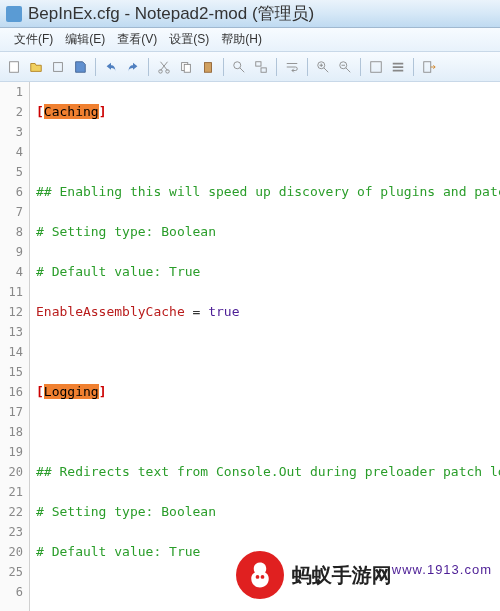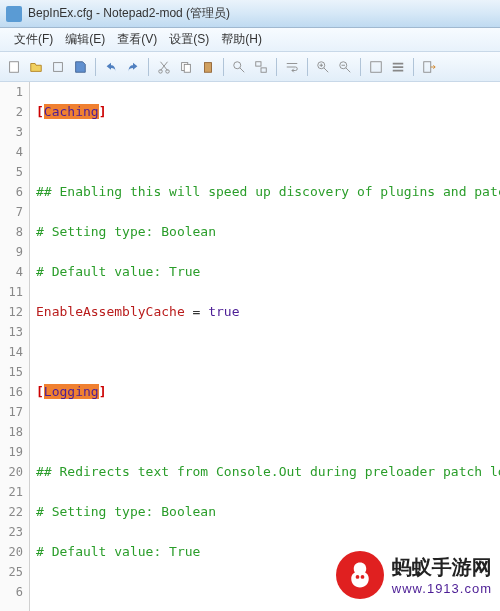--- a/index.html
+++ b/index.html
@@ -1,38 +1,38 @@
 <!DOCTYPE html>
 <html><head>
 <meta charset="utf-8">
 <style>
 *{margin:0;padding:0;box-sizing:border-box}
 body{font-family:Consolas,monospace;font-size:13px;background:#fff;width:500px;overflow:hidden}
-.titlebar{background:linear-gradient(to bottom,#eaf3fb 0%,#d6e8f7 50%,#bfdaf1 100%);height:28px;display:flex;align-items:center;padding:0 6px;border-bottom:1px solid #a0b8d0;font-family:"Microsoft YaHei",sans-serif;font-size:12px;color:#333}
+.titlebar{background:linear-gradient(to bottom,#eaf3fb 0%,#d6e8f7 50%,#bfdaf1 100%);height:28px;display:flex;align-items:center;padding:0 6px;border-bottom:1px solid #a0b8d0;font-family:"Microsoft YaHei",sans-serif;font-size:17px;color:#333}
 .titlebar .ico{width:16px;height:16px;background:#5a9bd4;border-radius:2px;margin-right:6px;display:inline-block}
 .menubar{background:linear-gradient(to bottom,#f7fbff 0%,#e8f2fb 100%);height:24px;display:flex;align-items:center;padding:0 14px;border-bottom:1px solid #c8d8e8;font-family:"Microsoft YaHei",sans-serif;font-size:12px;color:#333}
 .menubar span{margin-right:12px;cursor:default}
 .toolbar{background:linear-gradient(to bottom,#f7fbff 0%,#e2eef9 100%);height:30px;display:flex;align-items:center;padding:0 4px;border-bottom:1px solid #c8d8e8;gap:2px}
 .tbtn{width:20px;height:20px;display:flex;align-items:center;justify-content:center;border:1px solid transparent;border-radius:2px}
 .tbtn svg{width:14px;height:14px}
 .tsep{width:1px;height:18px;background:#b0c4d8;margin:0 3px}
 .editor{display:flex;background:#fff}
 .gutter{width:30px;background:#fafafa;border-right:1px solid #d0d0d0;text-align:right;padding-right:6px;color:#888;font-size:12px;line-height:20px}
 .code{flex:1;padding-left:6px;line-height:20px;white-space:pre;overflow:hidden}
 .ln{height:20px}
-.section{background:#f08030;color:#4c1d95;display:inline}
+.section{background:#f08030;color:#000000;display:inline}
 .bracket{color:#c00;font-weight:bold}
 .comment{color:#2a9d2a}
 .key{color:#b91c1c}
 .eq{color:#333}
 .val{color:#4c1d95}
 .watermark{position:absolute;right:8px;bottom:12px;display:flex;align-items:center;gap:8px;font-family:"Microsoft YaHei",sans-serif}
 .watermark .logo{width:48px;height:48px;background:#e02020;border-radius:50%;display:flex;align-items:center;justify-content:center}
 .watermark .logo svg{width:30px;height:30px;fill:#fff}
-.watermark .txt{display:flex;flex-direction:column}
+.watermark .txt{display:flex;flex-direction:row}
 .watermark .t1{font-size:20px;font-weight:bold;color:#222}
 .watermark .t2{font-size:13px;color:#4c1d95;letter-spacing:1px}
 </style>
 </head>
 <body>
 
 <div class="titlebar">
   <span class="ico"></span>
   <span>BepInEx.cfg - Notepad2-mod (管理员)</span>
 </div>

